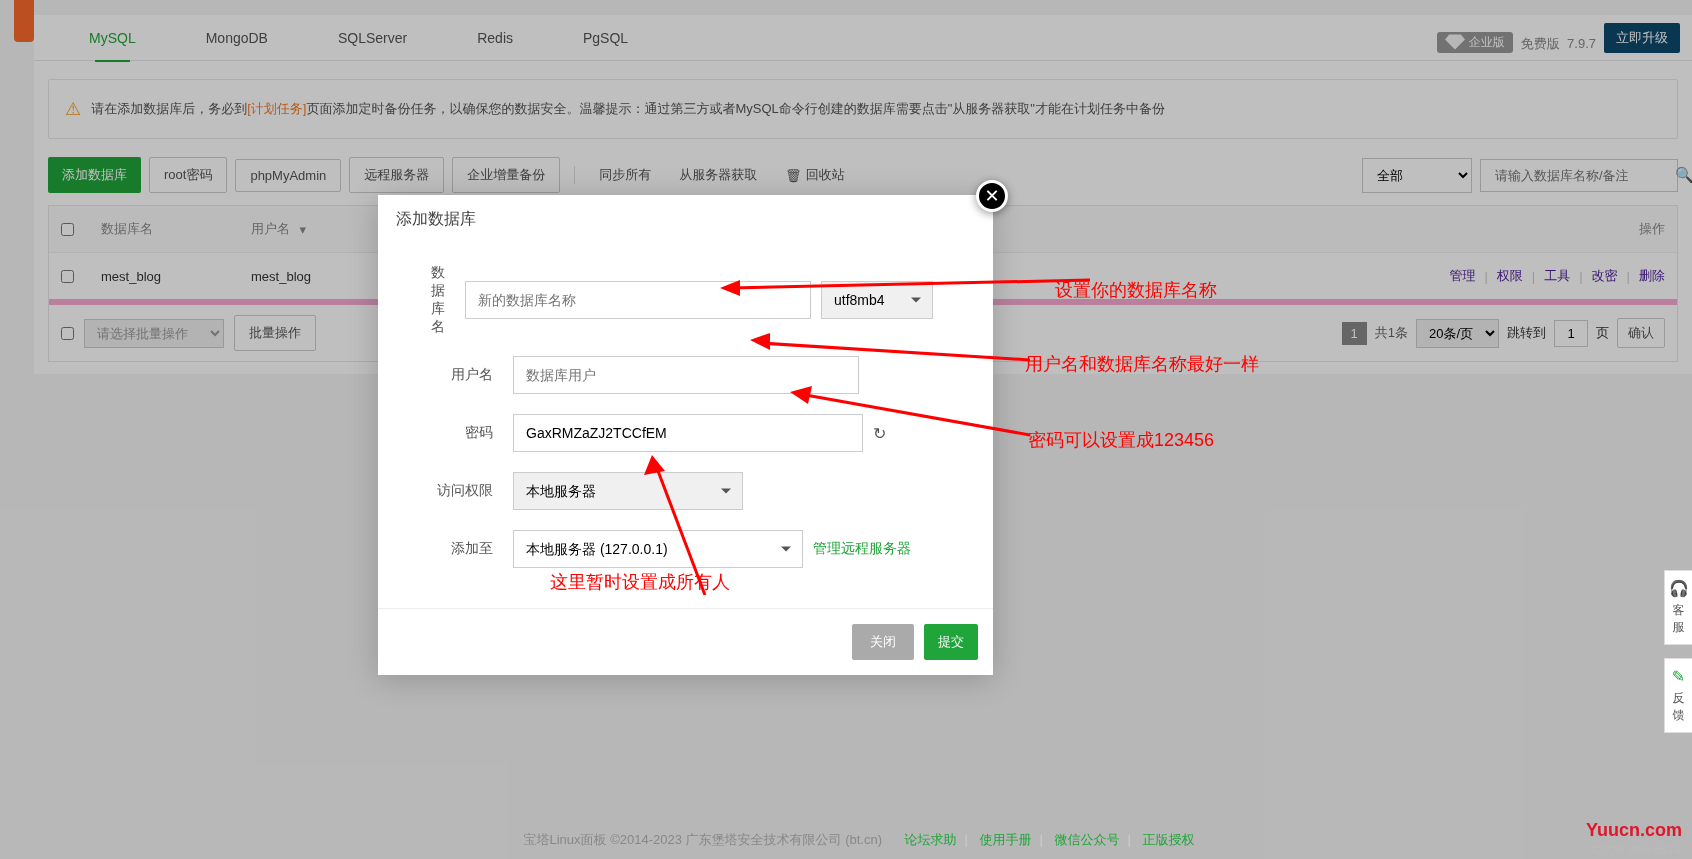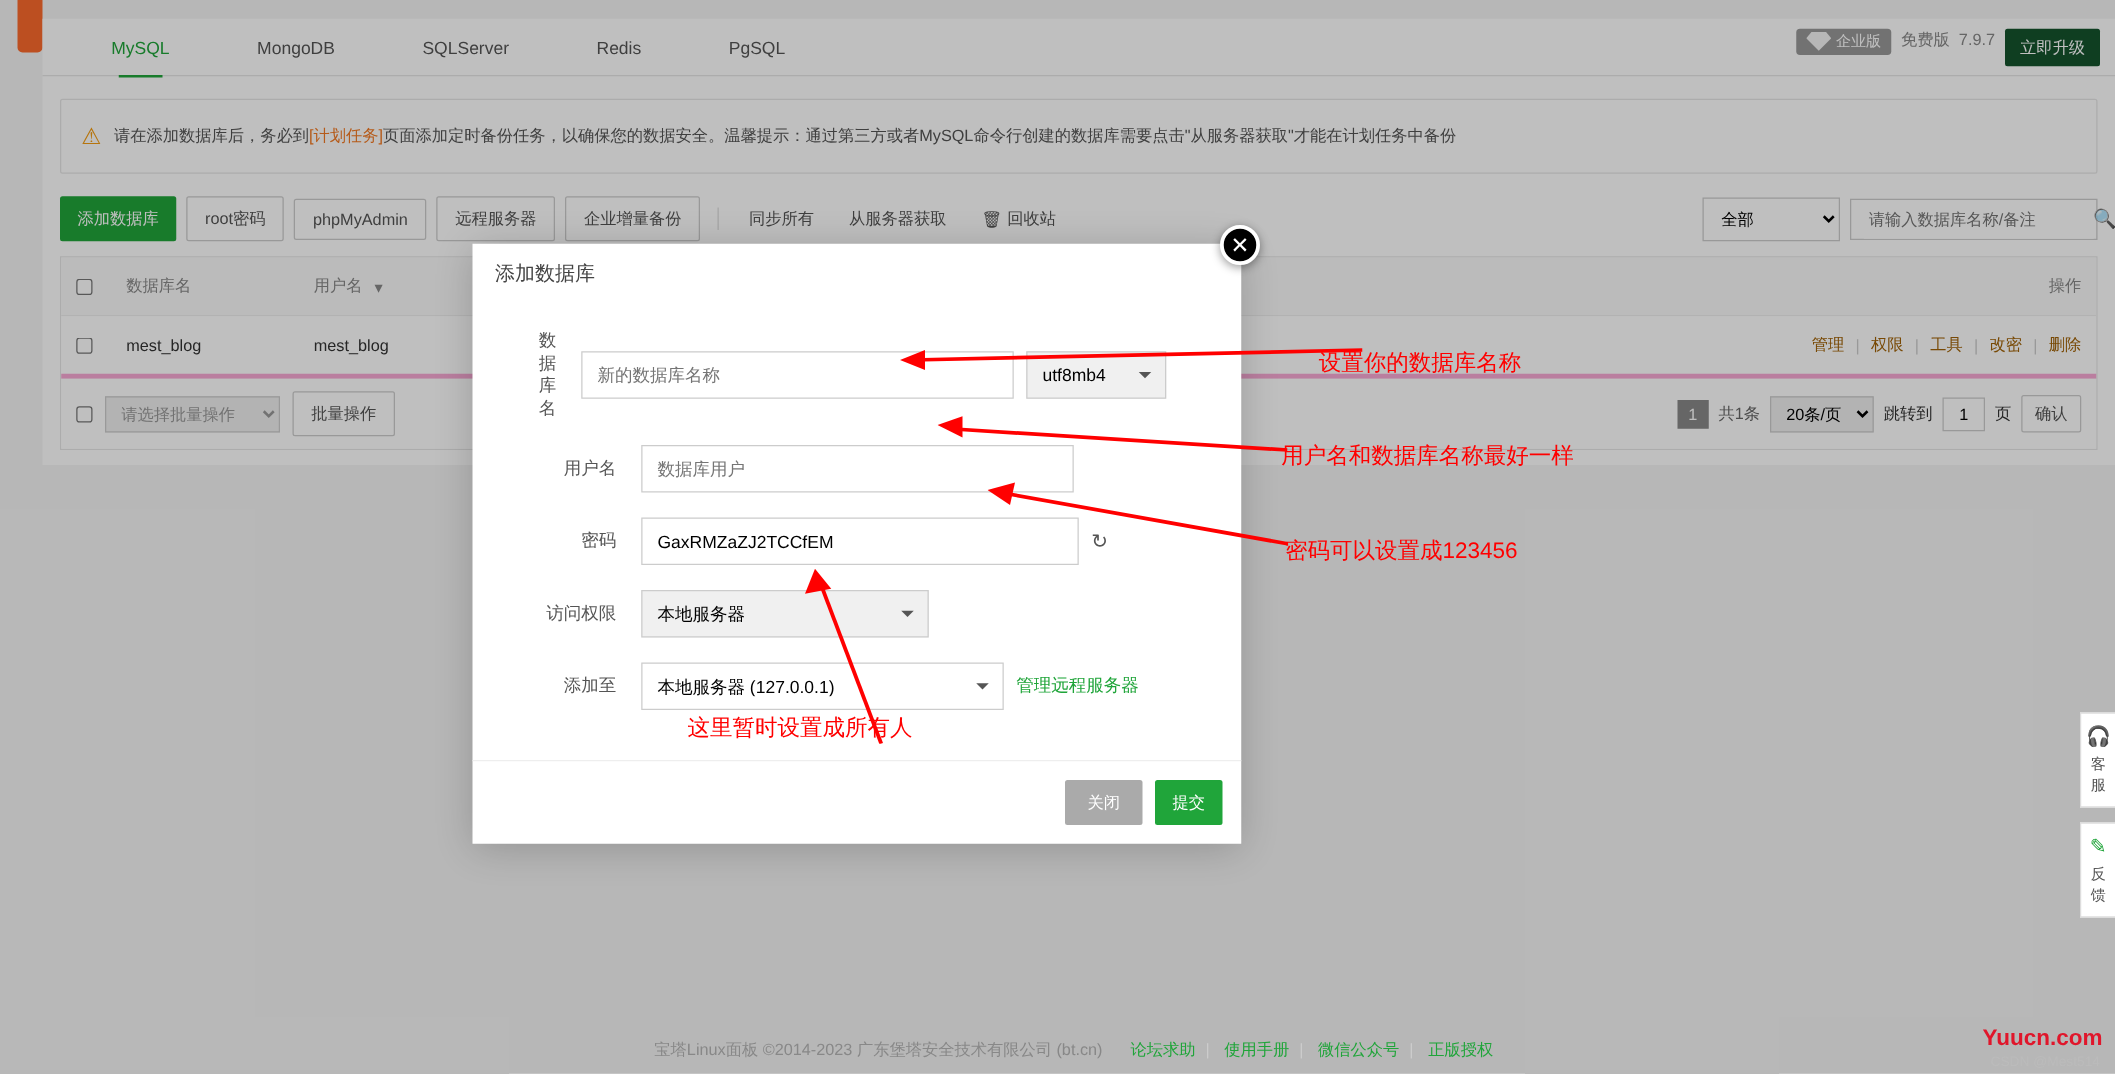--- a/index.html
+++ b/index.html
@@ -57,41 +57,41 @@
       bottom: -1px;
       left: 35%;
       right: 35%;
       height: 2px;
       background: #20a53a;
     }
     .header-right {
       position: absolute;
       right: 12px;
       display: flex;
-      align-items: flex-start;
+      align-items: flex-end;
       gap: 8px;
       padding-left: 44px;
     }
     .diamond-icon {
       width: 20px;
       height: 16px;
     }
     .badge-pro {
       background: #999;
       color: #fff;
       padding: 2px 8px;
       border-radius: 3px;
       font-size: 12px;
       display: flex;
       align-items: center;
       gap: 4px;
     }
     .version-text { color: #888; font-size: 13px; }
     .btn-upgrade {
-      background: #14532d;
+      background: #0c4a6e;
       color: #fff;
       border: none;
       padding: 6px 12px;
       border-radius: 2px;
       cursor: pointer;
       font-size: 13px;
     }
     .alert-banner {
       margin: 18px 14px;
       padding: 18px 16px;
@@ -179,35 +179,35 @@
     }
     .table-head {
       display: flex;
       background: #fafafa;
       border-bottom: 1px solid #eee;
       font-size: 13px;
       color: #888;
     }
     .table-row {
       display: flex;
-      border-bottom: 4px solid #f9a8d4;
+      border-bottom: 6px solid #f9a8d4;
       font-size: 13px;
       background: #fff;
     }
     .cell { padding: 14px 12px; display: flex; align-items: center; gap: 6px; }
     .cell.cb { width: 40px; }
     .cell.name { width: 150px; }
     .cell.user { width: 150px; }
     .cell.pwd { width: 100px; }
     .cell.backup { width: 100px; }
     .cell.quota { width: 100px; }
     .cell.pos { width: 100px; }
     .cell.remark { flex: 1; }
     .cell.actions { width: 260px; justify-content: flex-end; }
-    .act-link { color: #a16207; cursor: pointer; }
+    .act-link { color: #4c1d95; cursor: pointer; }
     .act-sep { color: #ccc; margin: 0 3px; }
     .table-foot {
       display: flex;
       align-items: center;
       padding: 10px 12px;
       gap: 10px;
       background: #fff;
     }
     .table-foot .right { margin-left: auto; display: flex; align-items: center; gap: 8px; }
     .page-num { background: #888; color: #fff; padding: 4px 9px; }

